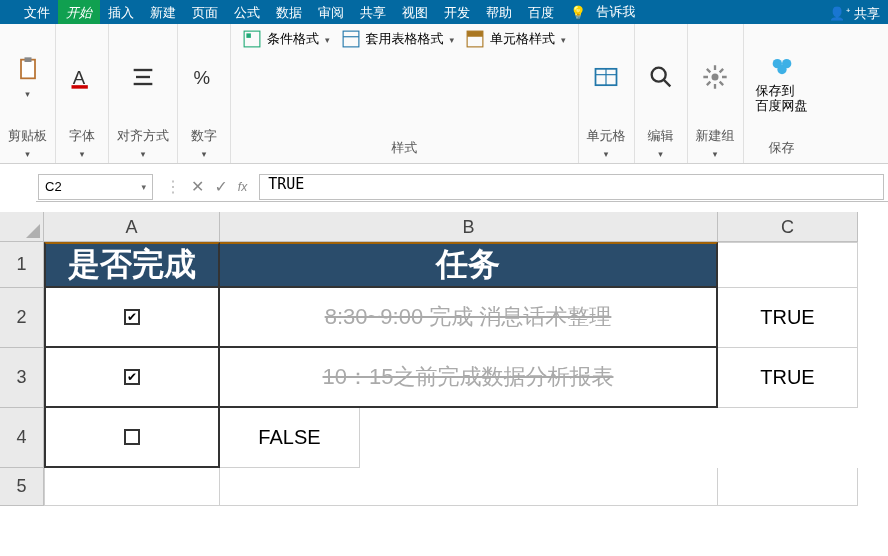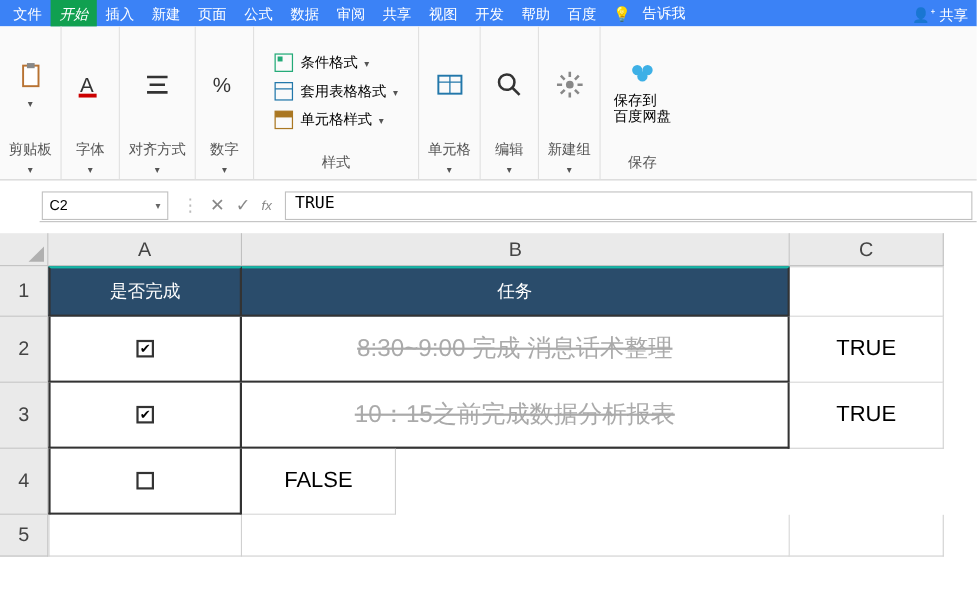--- a/index.html
+++ b/index.html
@@ -1,28 +1,28 @@
 <!DOCTYPE html>
 <html><head>
 <meta charset="utf-8">
 <style>
 * { box-sizing: border-box; margin: 0; padding: 0; }
 body { font-family: "Microsoft YaHei", Arial, sans-serif; background: #fff; width: 888px; height: 556px; overflow: hidden; }
-.tabs { display: flex; background: #3b82f6; height: 24px; align-items: stretch; padding-left: 4px; color: #fff; font-size: 13px; }
+.tabs { display: flex; background: #0369a1; height: 24px; align-items: stretch; padding-left: 16px; color: #fff; font-size: 13px; }
 .tab { padding: 4px 8px; cursor: pointer; }
 .tab.active { background: #10a050; font-style: italic; }
 .tab-spacer { flex: 1; }
 .tab-icons { display: flex; align-items: center; gap: 10px; padding: 0 8px; }
 .ribbon { display: flex; background: #fafafa; border-bottom: 1px solid #d0d0d0; height: 140px; }
 .ribbon-group { display: flex; flex-direction: column; align-items: center; border-right: 1px solid #e0e0e0; padding: 4px 8px 4px; }
 .ribbon-group-body { display: flex; flex-direction: column; align-items: center; justify-content: center; flex: 1; gap: 2px; }
 .ribbon-group-label { font-size: 13px; color: #555; padding: 2px 0; }
 .rib-btn { display: flex; flex-direction: column; align-items: center; gap: 4px; font-size: 13px; padding: 4px; cursor: pointer; }
 .rib-btn svg { width: 28px; height: 28px; }
-.rib-row-btns { display: flex; flex-direction: column; align-items: flex-start; gap: 4px; }
+.rib-row-btns { display: flex; flex-direction: row; align-items: flex-start; gap: 4px; }
 .rib-small { display: flex; align-items: center; gap: 6px; font-size: 13px; padding: 2px 4px; cursor: pointer; }
 .rib-small svg { width: 18px; height: 18px; }
 .dropdownarrow { font-size: 9px; color: #555; margin-top: 2px; }
 .formula-bar-area { display: flex; align-items: center; border-bottom: 1px solid #c0c0c0; height: 30px; background: #fff; margin-top: 8px; margin-left: 36px; }
 .name-box { width: 115px; border: 1px solid #c0c0c0; height: 26px; display: flex; align-items: center; padding: 0 6px; margin-left: 2px; font-size: 13px; }
 .name-box-dd { margin-left: auto; font-size: 9px; color: #666; }
 .fx-icons { display: flex; align-items: center; gap: 10px; margin: 0 12px; color: #888; }
 .fx-label { font-style: italic; font-size: 12px; }
 .formula-input { flex: 1; border: 1px solid #c0c0c0; height: 26px; padding: 0 8px; font-size: 15px; font-family: Consolas, monospace; margin-right: 4px; }
 .grid { position: relative; }
@@ -30,21 +30,21 @@
 .col-header { background: #eaeaea; border-right: 1px solid #c0c0c0; border-bottom: 1px solid #c0c0c0; text-align: center; font-size: 18px; color: #444; height: 30px; line-height: 30px; }
 .colA { width: 176px; }
 .colB { width: 498px; }
 .colC { width: 140px; }
 .corner { position: absolute; left: 0; top: 0; width: 44px; height: 30px; background: #eaeaea; border-right: 1px solid #c0c0c0; border-bottom: 1px solid #c0c0c0; }
 .corner::after { content: ""; position: absolute; right: 3px; bottom: 3px; width: 0; height: 0; border-left: 14px solid transparent; border-bottom: 14px solid #b0b0b0; }
 .grid-row { display: flex; }
 .row-header { width: 44px; background: #eaeaea; border-right: 1px solid #c0c0c0; border-bottom: 1px solid #c0c0c0; text-align: center; font-size: 18px; color: #444; display: flex; align-items: center; justify-content: center; }
 .cell { border-right: 2px solid #333; border-bottom: 2px solid #333; display: flex; align-items: center; justify-content: center; font-size: 22px; background: #fff; }
 .cellC { border-right: 1px solid #d0d0d0; border-bottom: 1px solid #d0d0d0; border-left: none; font-size: 20px; }
-.header-cell { background: #2a4c6b; color: #fff; font-weight: normal; font-size: 16px; border-top: 2px solid #14b8a6; }
+.header-cell { background: #2a4c6b; color: #fff; font-weight: bold; font-size: 32px; border-top: 2px solid #a16207; }
 .r1 { height: 46px; }
 .rData { height: 60px; }
 .r5 { height: 38px; }
 .task-strike { color: #aaa; text-decoration: line-through; }
 .chkbox { width: 16px; height: 16px; border: 2px solid #333; display: flex; align-items: center; justify-content: center; font-size: 12px; }
 .cellA-left { border-left: 2px solid #333; }
 .row5 .cell { border-bottom: 1px solid #d0d0d0; border-right: 1px solid #d0d0d0; }
 .row5 .cellA-left { border-left: 1px solid #d0d0d0; }
 .lastrow-top-border { border-top: none; }
 </style>

